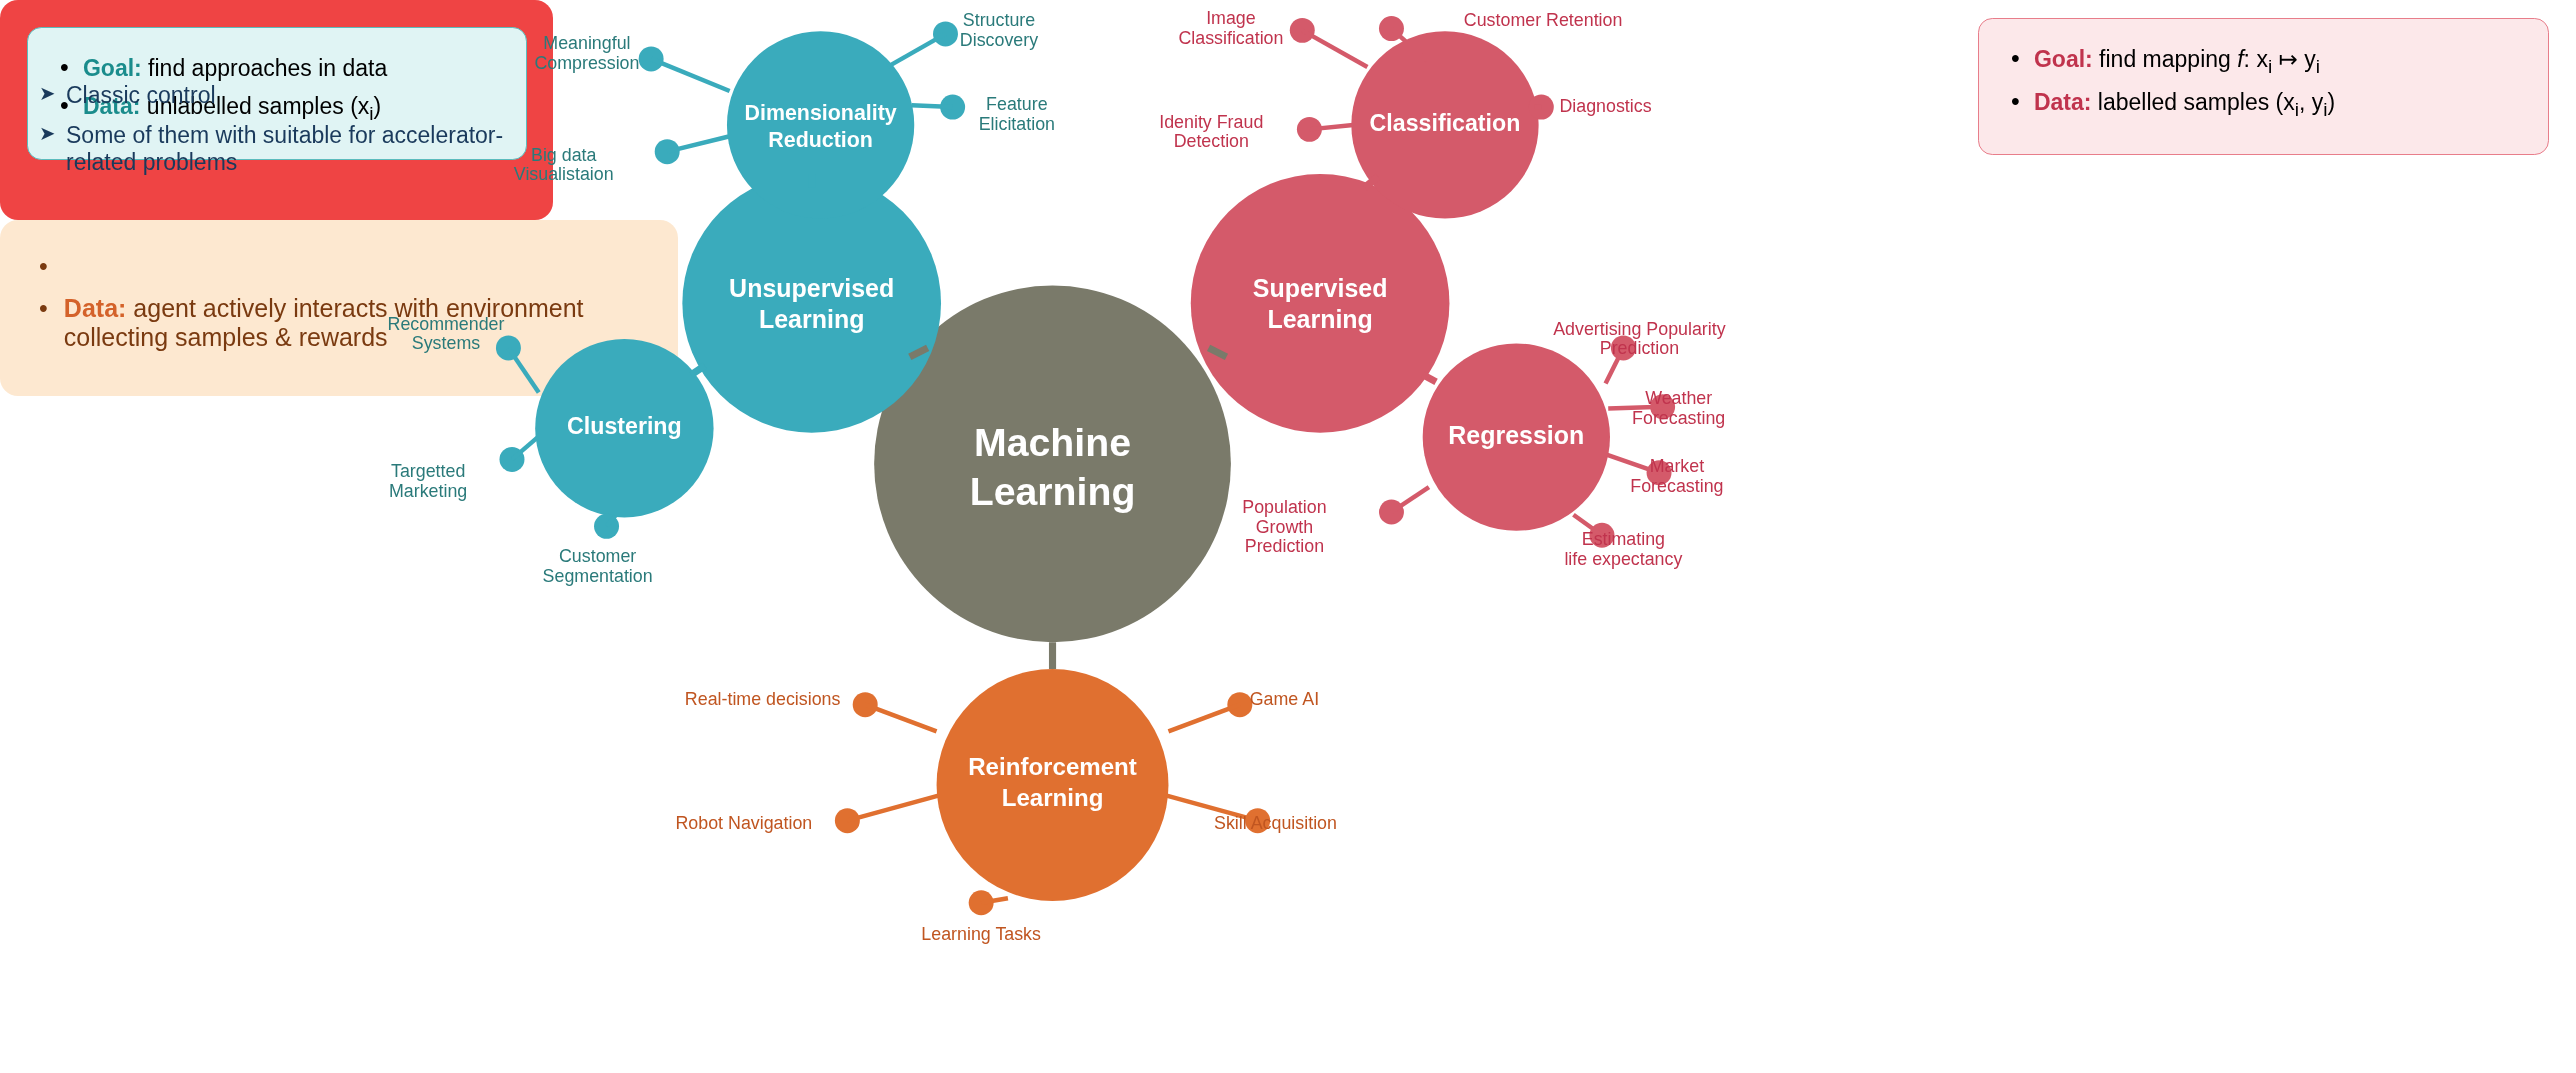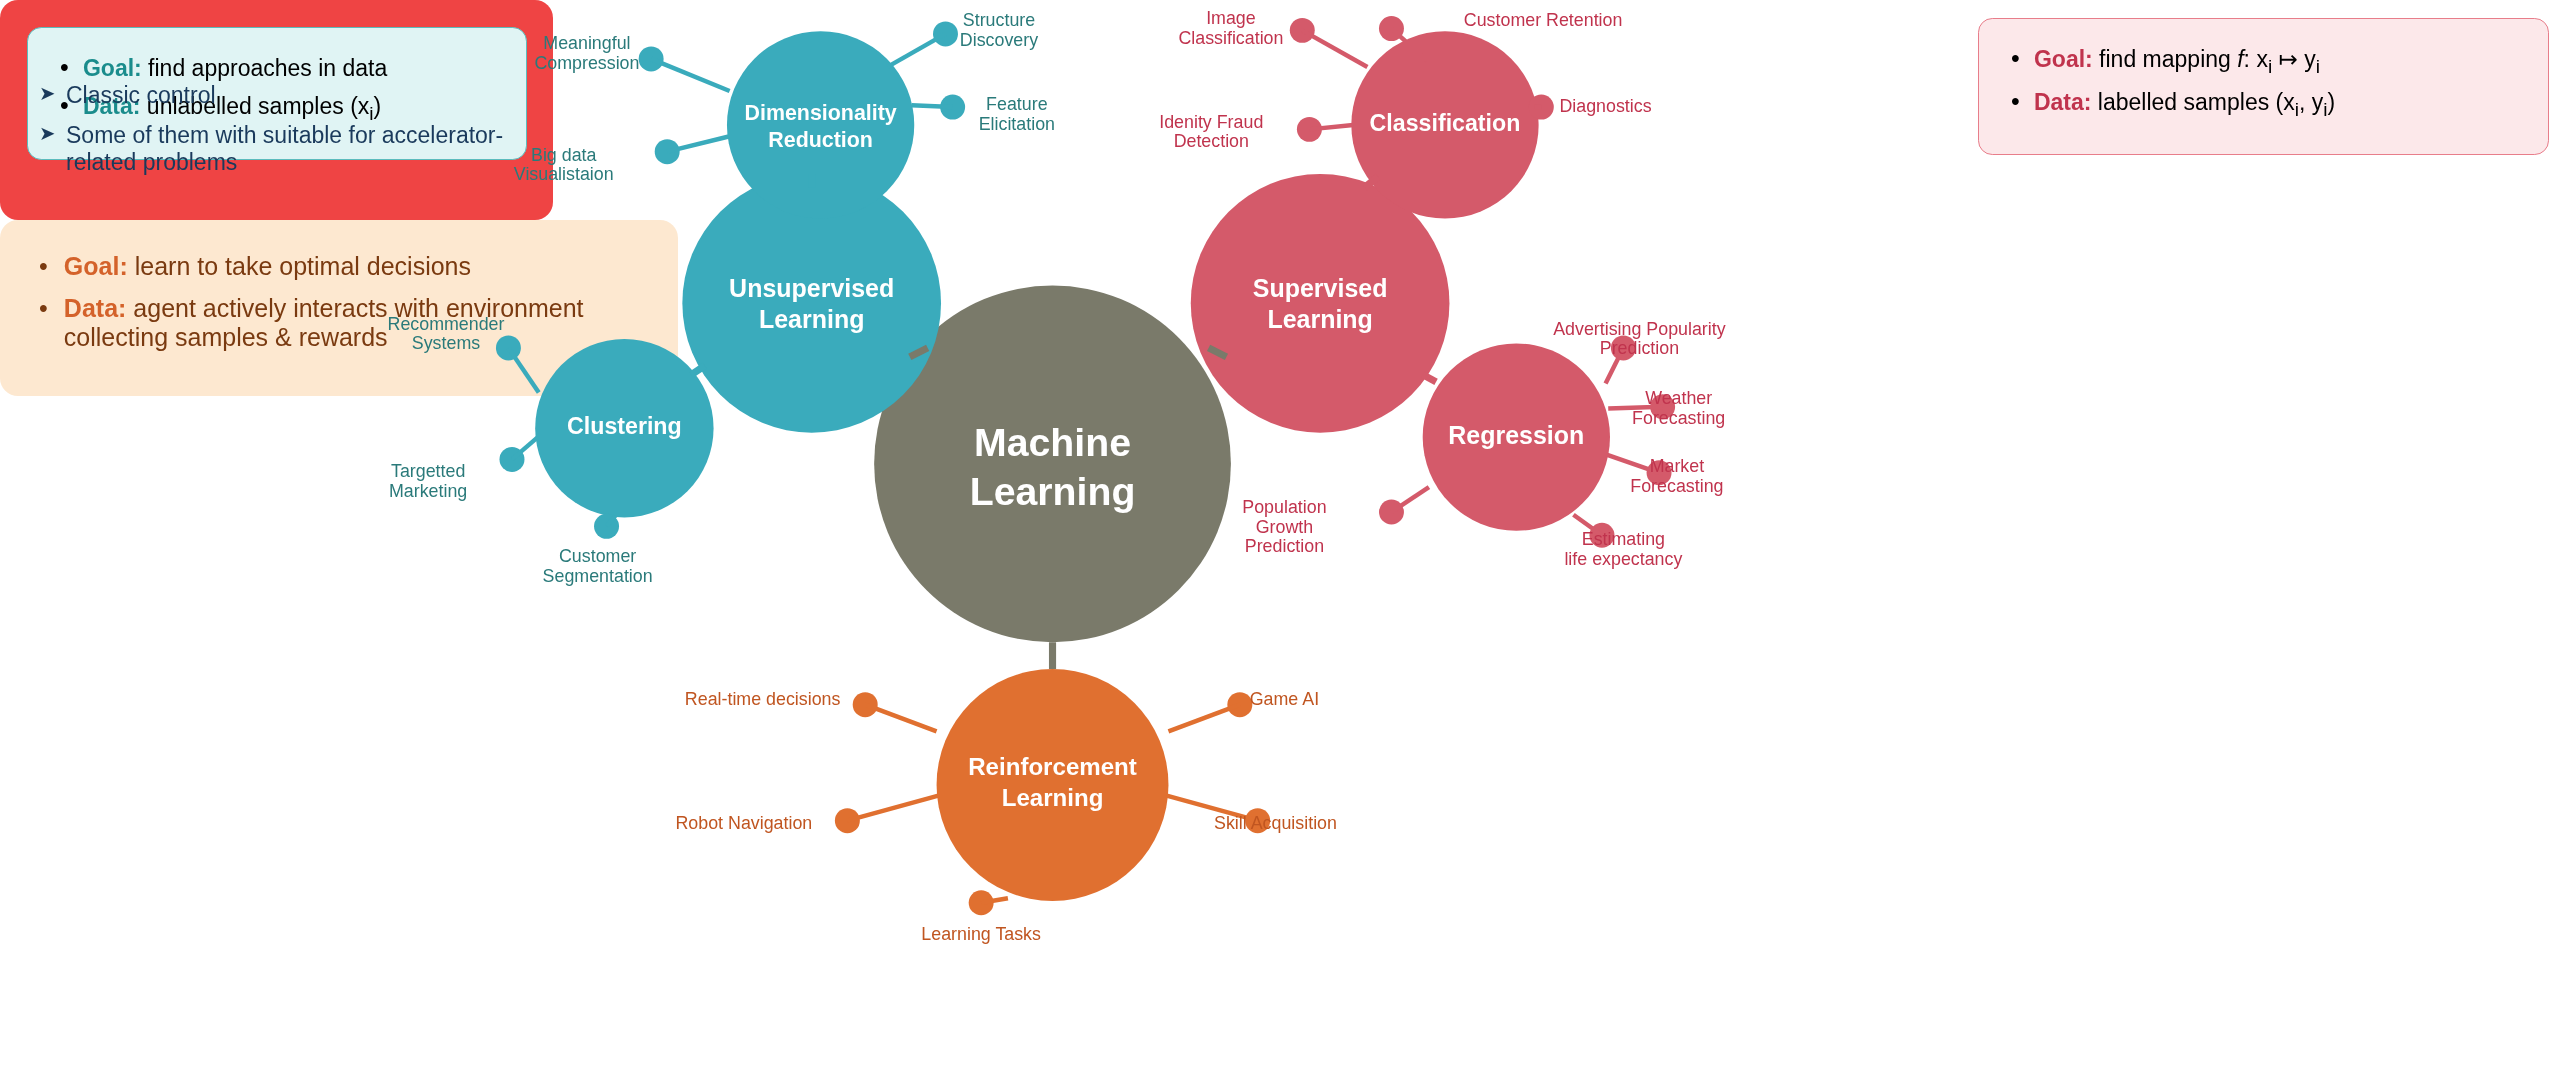--- a/index.html
+++ b/index.html
@@ -108,21 +108,20 @@
   <ul>
     <li>Classic control</li>
     <li>Some of them with suitable for accelerator-related problems</li>
   </ul>
 </div>
 
 <div class="rl-box">
   <ul>
     <li>
       <span class="bullet">•</span>
-      <span><span class="orange-bold">Goal:</span><span> learn to take optimal decisions</span></span>
     </li>
     <li>
       <span class="bullet">•</span>
       <span><span class="orange-bold">Data:</span><span> agent actively interacts with environment collecting samples &amp; rewards</span></span>
     </li>
   </ul>
 </div>
 
 <svg class="diagram-svg" viewBox="0 0 2888 1204" xmlns="http://www.w3.org/2000/svg">
   <defs>

